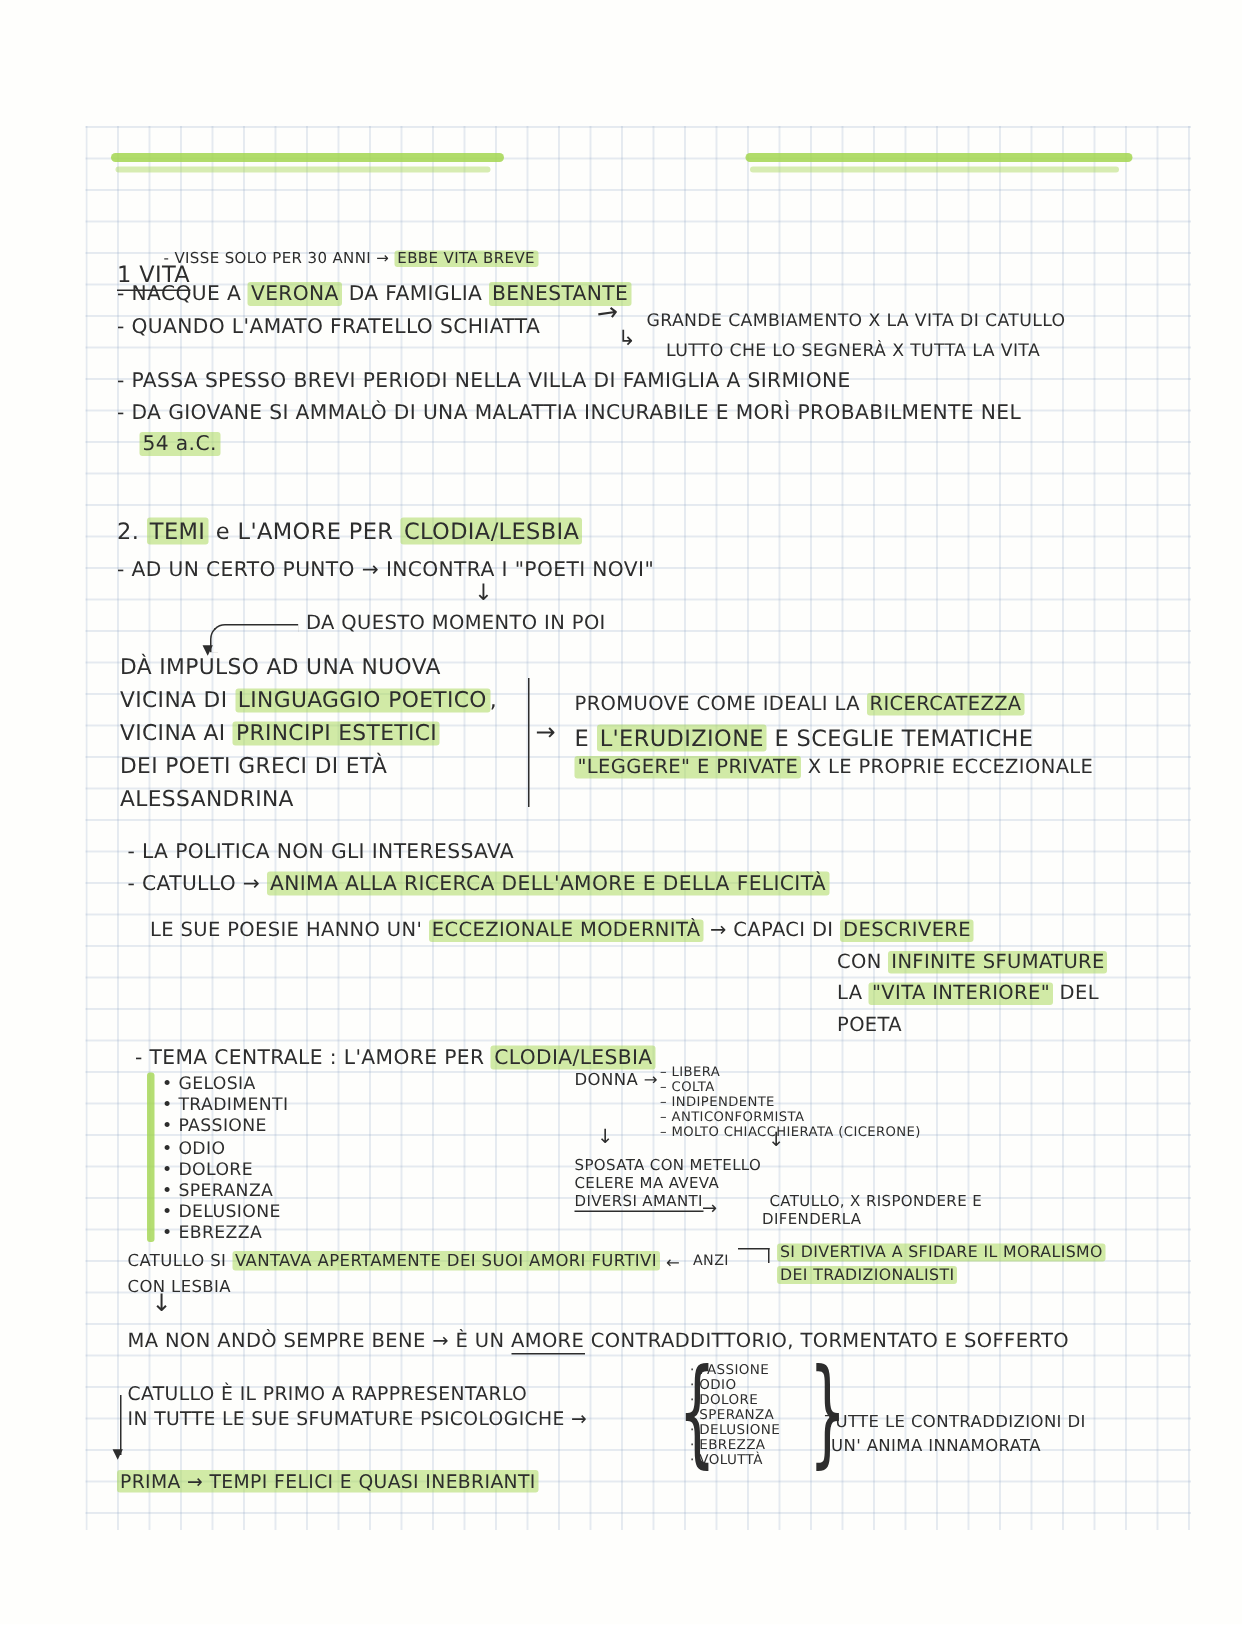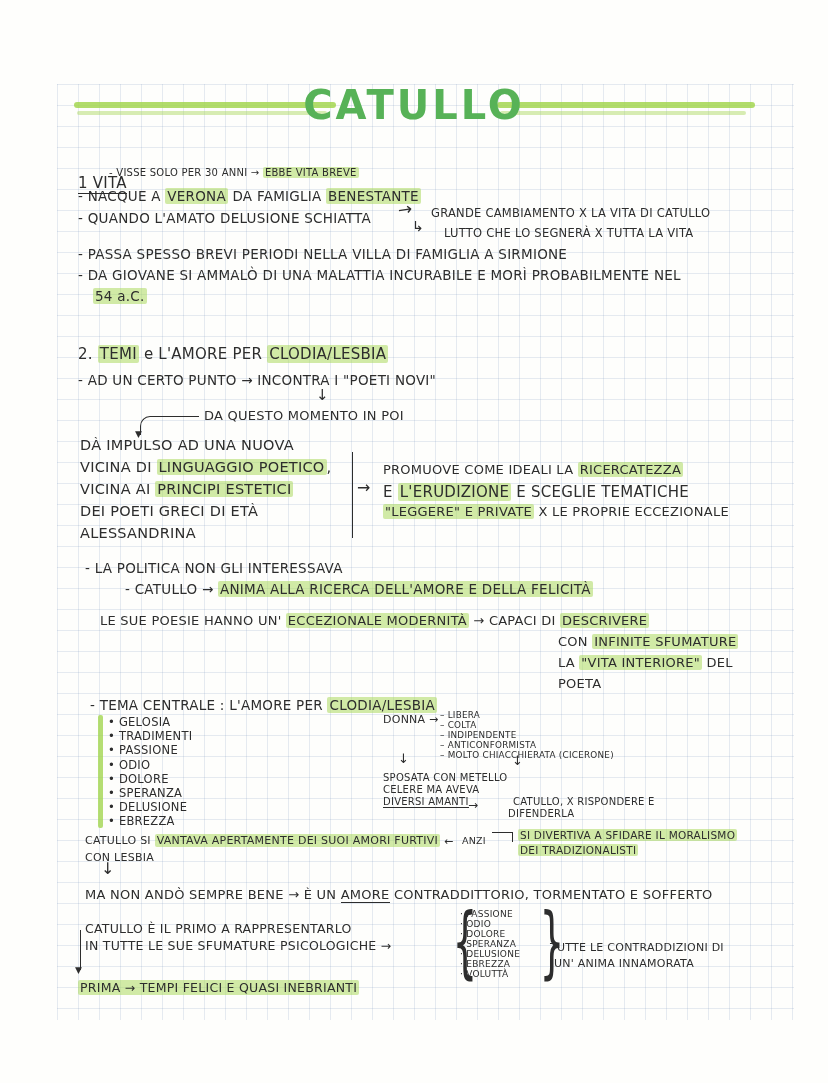--- a/index.html
+++ b/index.html
@@ -33,27 +33,26 @@
 </head>
 <body>
 
 <div class="page">
   <div class="grid"></div>
 
   <div class="bar" style="left:74px;top:102px;width:262px;height:6px;"></div>
   <div class="bar light" style="left:77px;top:111px;width:250px;height:4px;"></div>
   <div class="bar" style="left:497px;top:102px;width:258px;height:6px;"></div>
   <div class="bar light" style="left:500px;top:111px;width:246px;height:4px;"></div>
-  <div class="title" data-bind="title">CATULLO</div>
 
   <div>
     <div class="abs ulh" style="left:78px;top:146px;font-size:15px;" data-bind="vita.heading">1 VITA</div>
     <div class="abs" style="left:78px;top:167px;font-size:10px;margin-left:31px;"><span>- VISSE SOLO PER 30 ANNI → </span><span class="seg-hl">EBBE VITA BREVE</span></div>
     <div class="abs" style="left:78px;top:188px;font-size:13.5px;"><span>- NACQUE A </span><span class="seg-hl">VERONA</span><span> DA FAMIGLIA </span><span class="seg-hl">BENESTANTE</span></div>
-    <div class="abs" style="left:78px;top:210px;font-size:13.5px;" data-bind="vita.l3">- QUANDO L'AMATO DELUSIONE SCHIATTA</div>
+    <div class="abs" style="left:78px;top:210px;font-size:13.5px;" data-bind="vita.l3">- QUANDO L'AMATO FRATELLO SCHIATTA</div>
     <div class="arrow" style="left:398px;top:201px;font-size:17px;transform:rotate(-8deg);" data-bind="icons.arrow_right">→</div>
     <div class="arrow" style="left:412px;top:219px;font-size:14px;" data-bind="icons.arrow_branch">↳</div>
     <div class="abs" style="left:431px;top:206px;font-size:11.5px;" data-bind="vita.l3r1">GRANDE CAMBIAMENTO X LA VITA DI CATULLO</div>
     <div class="abs" style="left:444px;top:226px;font-size:11.5px;" data-bind="vita.l3r2">LUTTO CHE LO SEGNERÀ X TUTTA LA VITA</div>
     <div class="abs" style="left:78px;top:246px;font-size:13.5px;" data-bind="vita.l4">- PASSA SPESSO BREVI PERIODI NELLA VILLA DI FAMIGLIA A SIRMIONE</div>
     <div class="abs" style="left:78px;top:267px;font-size:13.5px;" data-bind="vita.l5">- DA GIOVANE SI AMMALÒ DI UNA MALATTIA INCURABILE E MORÌ PROBABILMENTE NEL</div>
     <div class="abs" style="left:93px;top:288px;font-size:13.5px;"><span class="seg-hl">54 a.C.</span></div>
   </div>
 
   <div>
@@ -71,21 +70,21 @@
     <div class="abs" style="left:80px;top:525px;font-size:14.5px;"><span>ALESSANDRINA</span></div>
 
     <div class="vline" style="left:352px;top:452px;height:86px;"></div>
     <div class="arrow" style="left:357px;top:480px;font-size:16px;" data-bind="icons.arrow_right">→</div>
 
     <div class="abs" style="left:383px;top:462px;font-size:13px;"><span>PROMUOVE COME IDEALI LA </span><span class="seg-hl">RICERCATEZZA</span></div>
     <div class="abs" style="left:383px;top:483px;font-size:15px;"><span>E </span><span class="seg-hl">L'ERUDIZIONE</span><span> E SCEGLIE TEMATICHE</span></div>
     <div class="abs" style="left:383px;top:504px;font-size:13px;"><span class="seg-hl">"LEGGERE" E PRIVATE</span><span> X LE PROPRIE ECCEZIONALE</span></div>
 
     <div class="abs" style="left:85px;top:560px;font-size:13.5px;" data-bind="temi.politica">- LA POLITICA NON GLI INTERESSAVA</div>
-    <div class="abs" style="left:85px;top:581px;font-size:13.5px;margin-left:40px;"><span>- CATULLO → </span><span class="seg-hl">ANIMA ALLA RICERCA DELL'AMORE E DELLA FELICITÀ</span></div>
+    <div class="abs" style="left:85px;top:581px;font-size:13.5px;"><span>- CATULLO → </span><span class="seg-hl">ANIMA ALLA RICERCA DELL'AMORE E DELLA FELICITÀ</span></div>
 
     <div class="abs" style="left:100px;top:613px;font-size:13px;"><span>LE SUE POESIE HANNO UN' </span><span class="seg-hl">ECCEZIONALE MODERNITÀ</span><span> → CAPACI DI </span><span class="seg-hl">DESCRIVERE</span></div>
     <div class="abs" style="left:558px;top:634px;font-size:13px;"><span>CON </span><span class="seg-hl">INFINITE SFUMATURE</span></div>
     <div class="abs" style="left:558px;top:655px;font-size:13px;"><span>LA </span><span class="seg-hl">"VITA INTERIORE"</span><span> DEL</span></div>
     <div class="abs" style="left:558px;top:676px;font-size:13px;" data-bind="temi.poesie_r3">POETA</div>
 
     <div class="abs" style="left:90px;top:697px;font-size:13.5px;"><span>- TEMA CENTRALE : L'AMORE PER </span><span class="seg-hl">CLODIA/LESBIA</span></div>
 
     <div class="greenbar" style="left:98px;top:715px;width:5px;height:113px;"></div>
     <div class="abs lh14" style="left:108px;top:715px;font-size:11.5px;" data-bind-list="temi.temi_lista">

